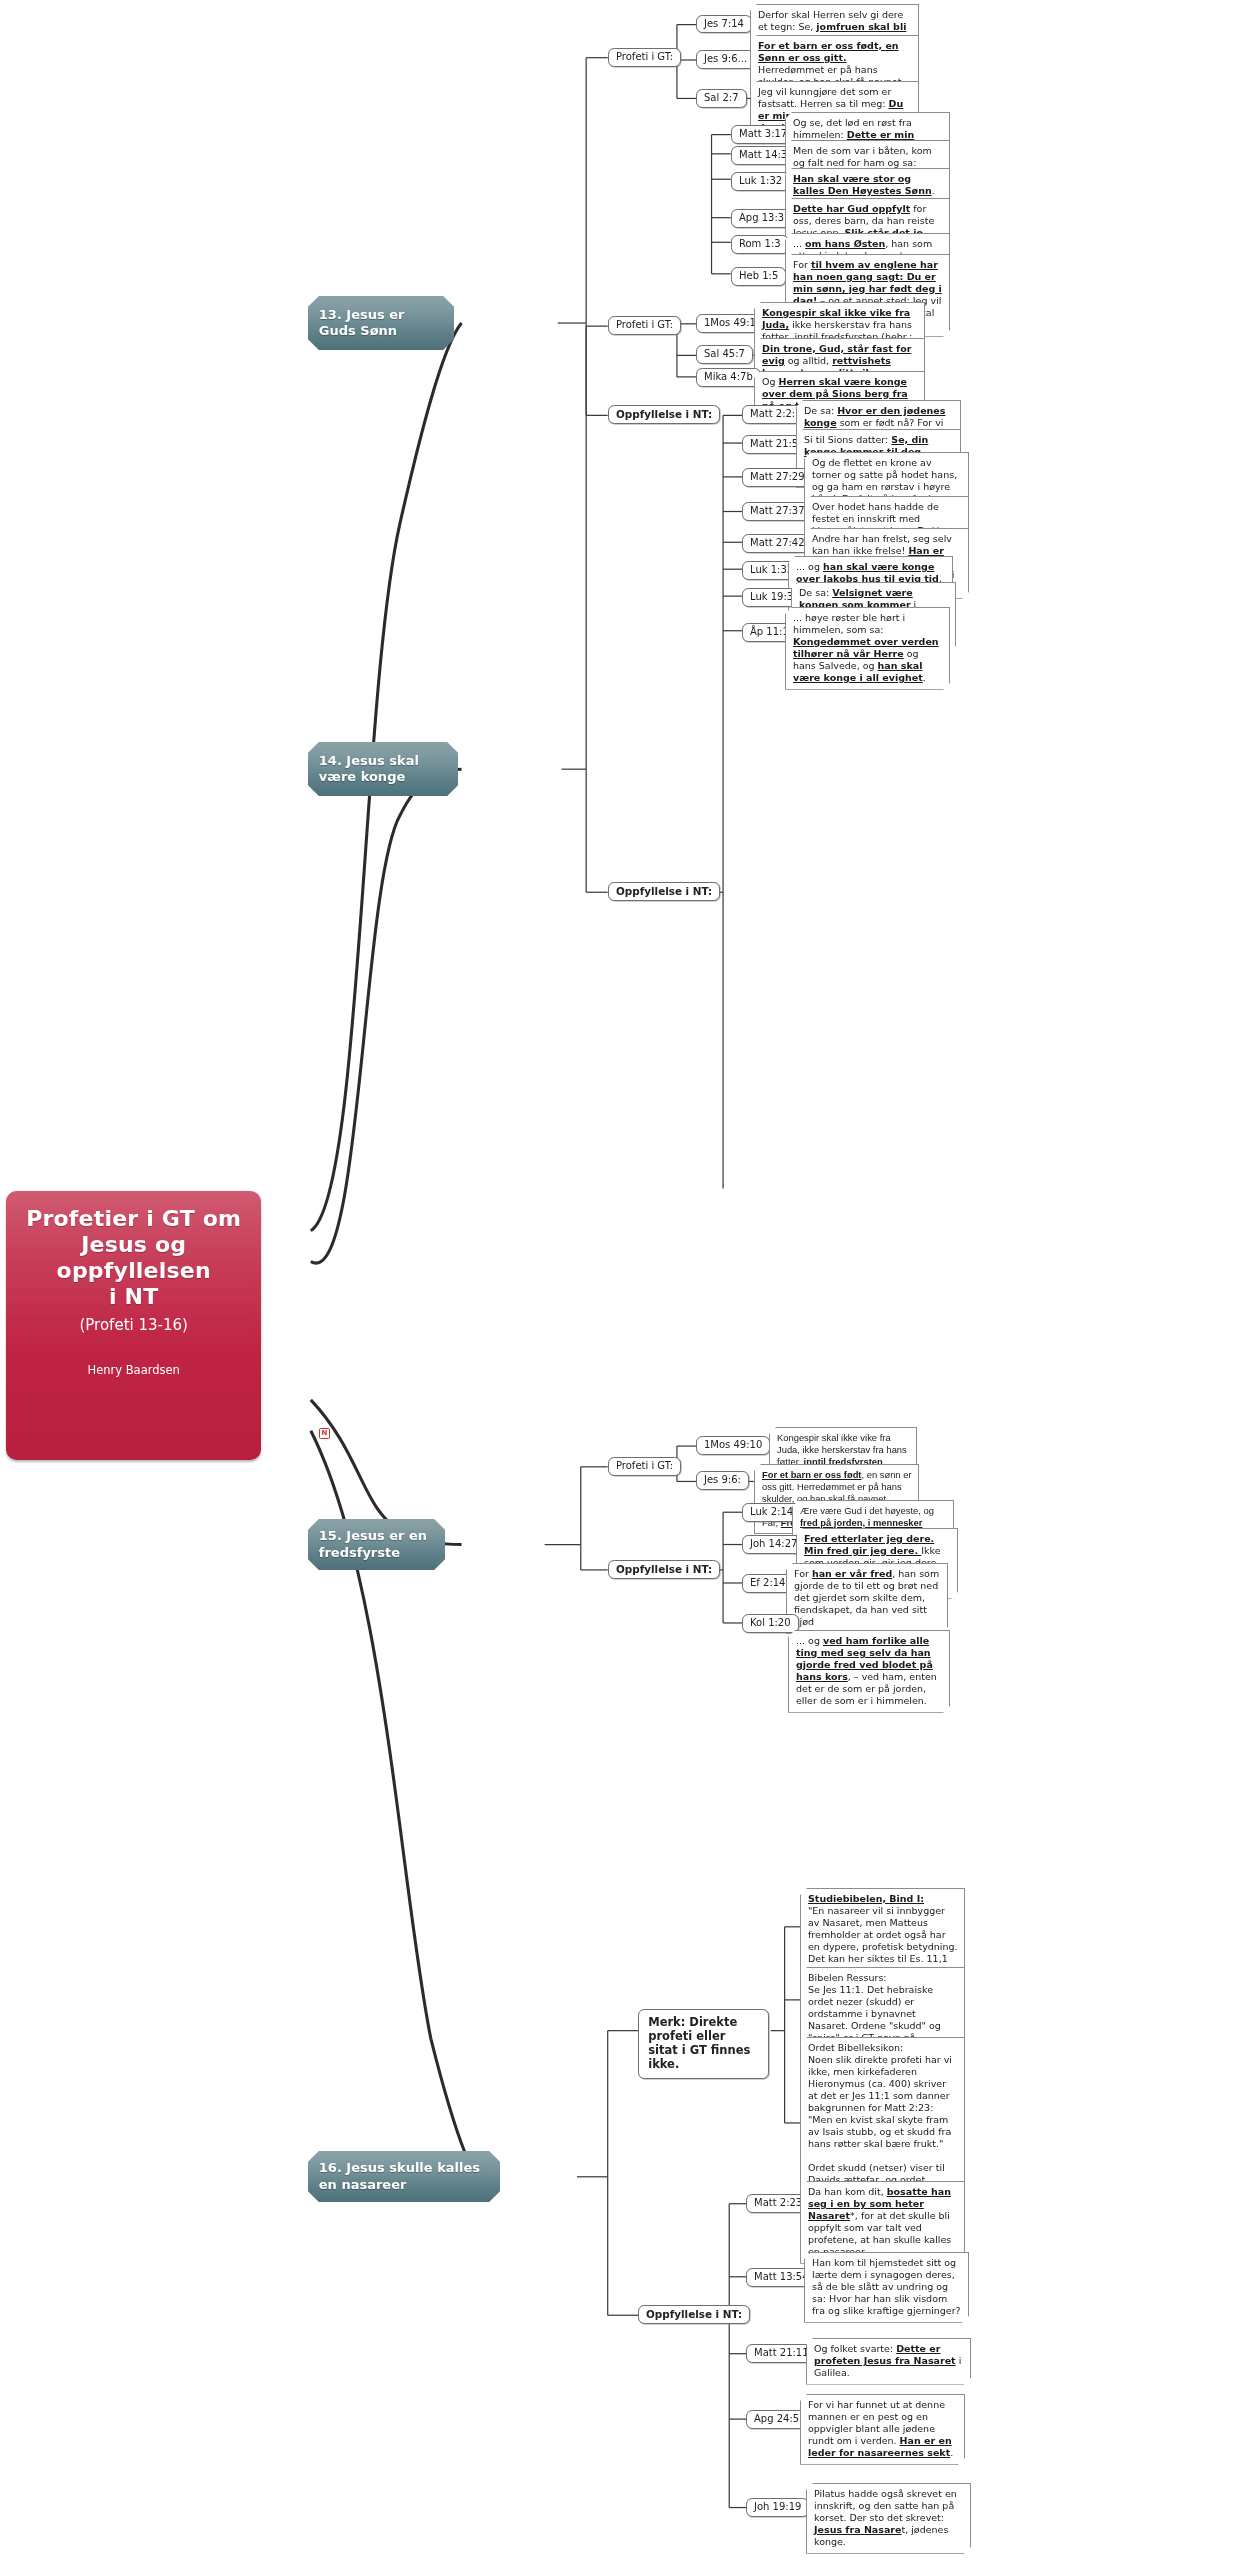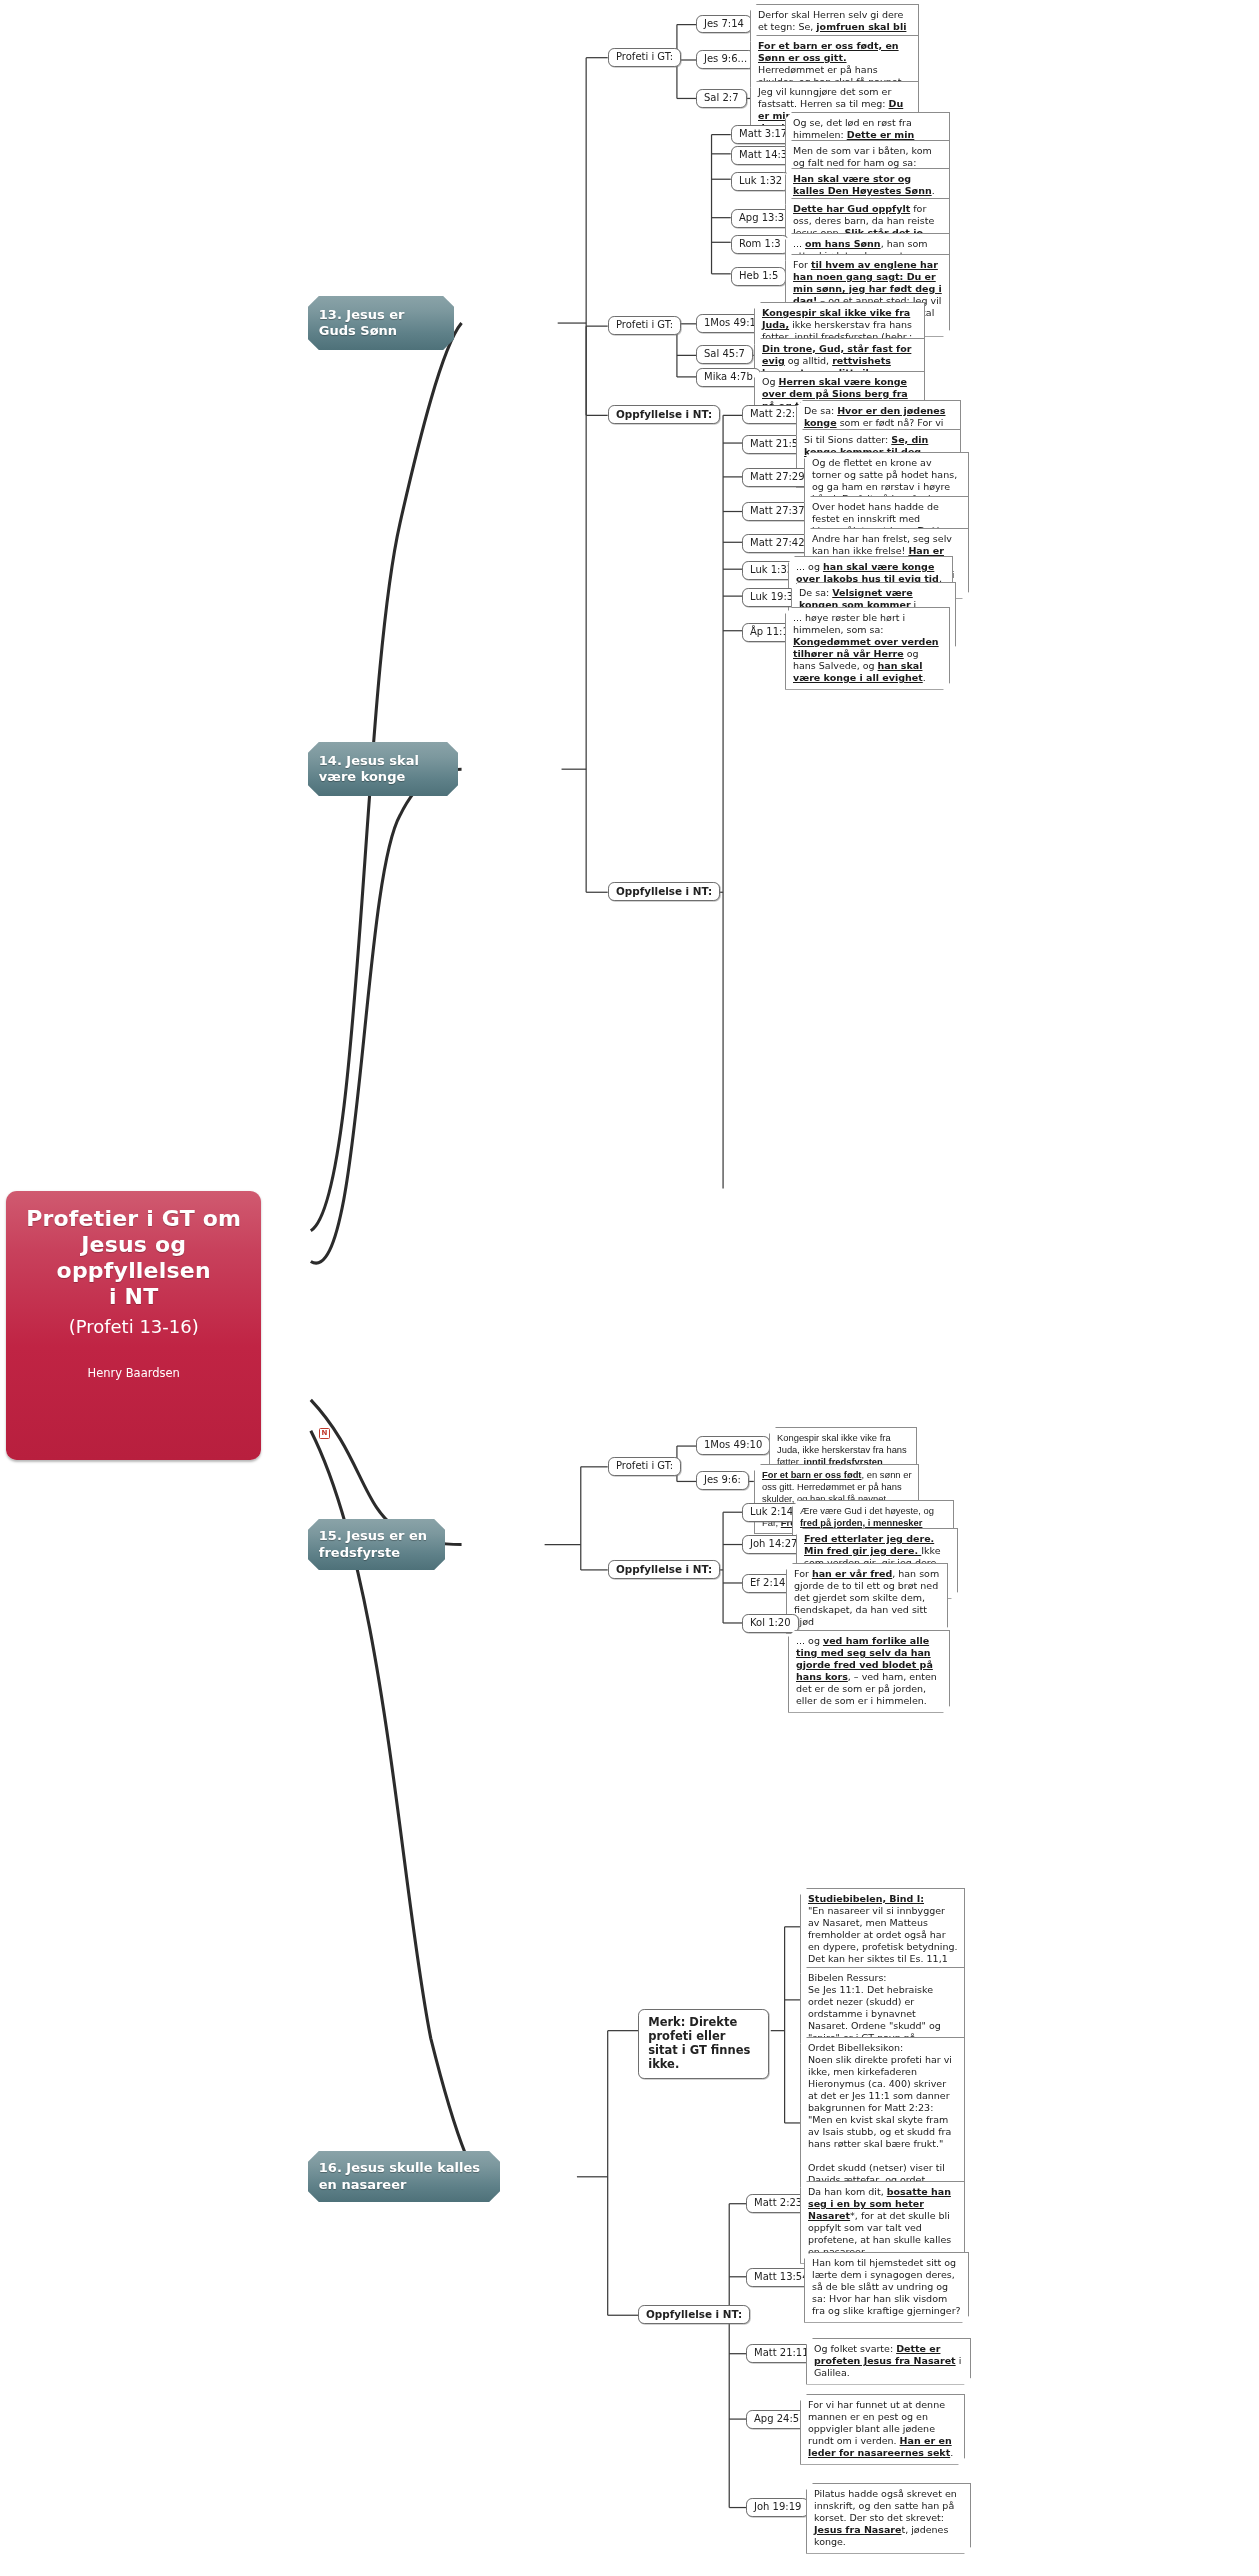--- a/index.html
+++ b/index.html
@@ -26,21 +26,21 @@
     color: #fff;
     text-align: center;
     padding: 15.4px 14px 10.8px 14px;
     box-shadow: 0 1.5px 2.3px rgba(0,0,0,.28);
   }
   .central .title {
     font-size: 22px; font-weight: bold; line-height: 1.18;
     letter-spacing: 0.2px;
     text-shadow: 0 0.8px 0.8px rgba(0,0,0,.25);
   }
-  .central .subtitle { font-size: 18px; margin-top: 5.4px; font-weight: normal; }
+  .central .subtitle { font-size: 15px; margin-top: 5.4px; font-weight: normal; }
   .central .author { font-size: 11.5px; margin-top: 29px; }
 
   .note-icon {
     position: absolute; left: 319px; top: 1428px;
     width: 10.8px; height: 10.8px;
     border: 0.8px solid #c0392b; border-radius: 1.5px;
     background: #fff;
     font-size: 7px; color: #c0392b; font-weight: bold;
     line-height: 9.2px; text-align: center;
   }
@@ -252,21 +252,21 @@
   <div class="pill" style="left:731px; top:146px;"><span>Matt 14:33:</span></div>
   <div class="quote" style="left:785px; top:140px; width:165px;">Men de som var i båten, kom og falt ned for ham og sa: <b>Sannelig, du er Guds Sønn!</b></div>
 
   <div class="pill" style="left:731px; top:172px;"><span>Luk 1:32</span></div>
   <div class="quote" style="left:785px; top:168px; width:165px;"><b>Han skal være stor og kalles Den Høyestes Sønn</b>. Gud Herren skal gi ham hans far Davids trone, ...</div>
 
   <div class="pill" style="left:731px; top:209px;"><span>Apg 13:33</span></div>
   <div class="quote" style="left:785px; top:198px; width:165px;"><b>Dette har Gud oppfylt</b> for oss, deres barn, da han reiste Jesus opp. <b>Slik står det jo skrevet i den andre salme: Du er min Sønn, jeg har født deg i dag.</b></div>
 
   <div class="pill" style="left:731px; top:235px;"><span>Rom 1:3</span></div>
-  <div class="quote" style="left:785px; top:233px; width:165px;">... <b>om hans Sønn</b>, han som etter kjødet er kommet av Davids ætt, ...</div>
+  <div class="quote" style="left:785px; top:233px; width:165px;">... <b>om hans Østen</b>, han som etter kjødet er kommet av Davids ætt, ...</div>
 
   <div class="pill" style="left:731px; top:267px;"><span>Heb 1:5</span></div>
   <div class="quote" style="left:785px; top:254px; width:165px;">For <b>til hvem av englene har han noen gang sagt: Du er min sønn, jeg har født deg i dag!</b> – og et annet sted: Jeg vil være far for ham, og han skal være sønn for meg?</div>
 
   <div class="branch" style="left:308px; top:742px; width:150px; height:54px;">
     <span>14. Jesus skal være konge</span>
   </div>
   <div class="pill" style="left:608px; top:316px;"><span>Profeti i GT:</span></div>
   <div class="pill bold" style="left:608px; top:882px;"><span>Oppfyllelse i NT:</span></div>
 

